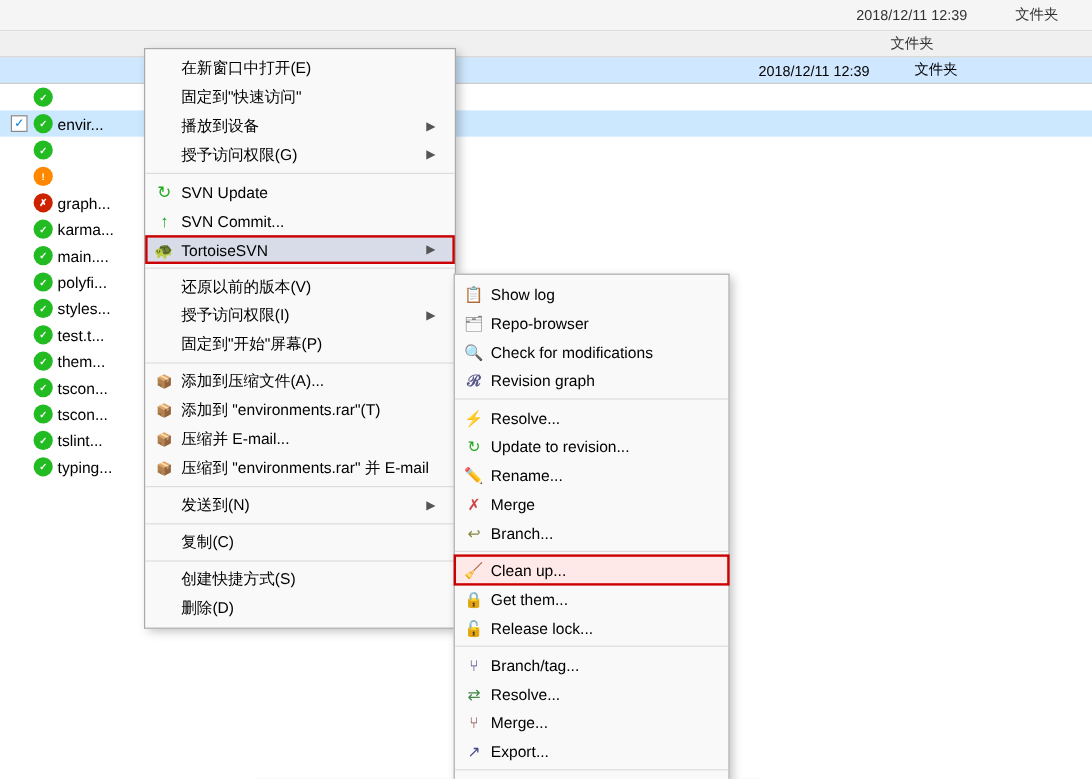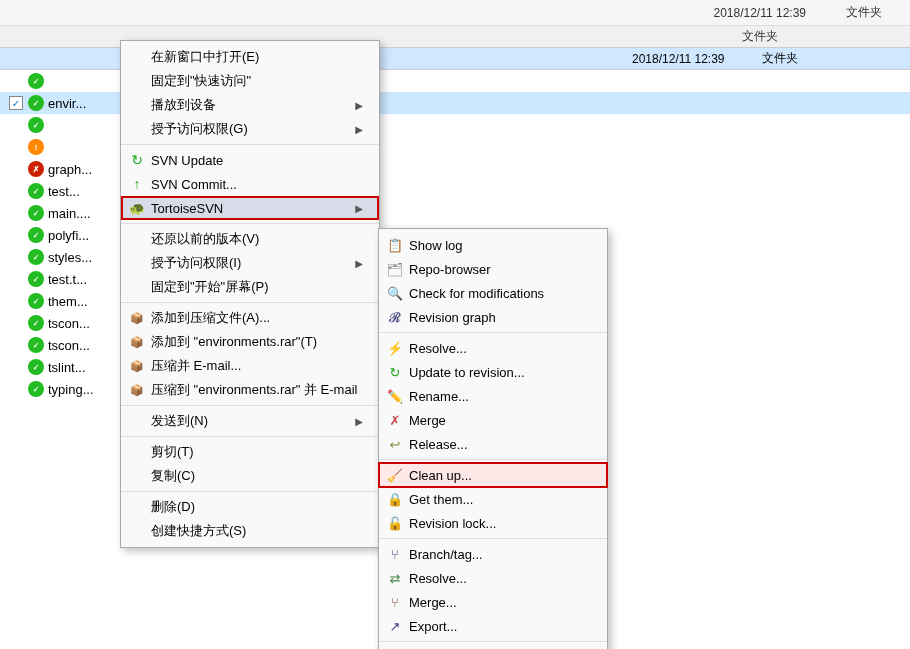--- a/index.html
+++ b/index.html
@@ -241,21 +241,21 @@
       <span class="svn-icon svn-red" style="font-size:8px; background:#cc2200;">✗</span>
     </div>
     <span class="file-name">graph...</span>
   </div>
 
   <div class="file-item" style="background:#fff;">
     <div style="width:20px;"></div>
     <div class="file-icon">
       <span class="svn-icon svn-green" style="font-size:8px;">✓</span>
     </div>
-    <span class="file-name">test...</span>
+    <span class="file-name">karma...</span>
   </div>
 
   <div class="file-item" style="background:#fff;">
     <div style="width:20px;"></div>
     <div class="file-icon">
       <span class="svn-icon svn-green" style="font-size:8px;">✓</span>
     </div>
     <span class="file-name">main....</span>
   </div>
 
@@ -394,33 +394,30 @@
   <div class="menu-separator"></div>
 
   <div class="menu-item">
     <span class="menu-item-text">发送到(N)</span>
     <span class="arrow">▶</span>
   </div>
 
   <div class="menu-separator"></div>
 
   <div class="menu-item">
-    <span class="menu-item-text">剪切(T)</span>
-  </div>
-  <div class="menu-item">
     <span class="menu-item-text">复制(C)</span>
   </div>
 
   <div class="menu-separator"></div>
 
   <div class="menu-item">
+    <span class="menu-item-text">创建快捷方式(S)</span>
+  </div>
+  <div class="menu-item">
     <span class="menu-item-text">删除(D)</span>
-  </div>
-  <div class="menu-item">
-    <span class="menu-item-text">创建快捷方式(S)</span>
   </div>
 
 </div>
 
 <div class="context-menu-sub">
 
   <div class="menu-item">
     <span class="menu-icon" style="color:#555; font-size:13px;">📋</span>
     <span class="menu-item-text">Show log</span>
   </div>
@@ -450,36 +447,36 @@
   <div class="menu-item">
     <span class="menu-icon" style="color:#448; font-size:13px;">✏️</span>
     <span class="menu-item-text">Rename...</span>
   </div>
   <div class="menu-item">
     <span class="menu-icon" style="color:#c44; font-size:13px;">✗</span>
     <span class="menu-item-text">Merge</span>
   </div>
   <div class="menu-item">
     <span class="menu-icon" style="color:#884; font-size:13px;">↩</span>
-    <span class="menu-item-text">Release...</span>
+    <span class="menu-item-text">Branch...</span>
   </div>
 
   <div class="menu-separator"></div>
 
   <div class="menu-item red-bordered-sub" style="background:#ffe8e8;">
     <span class="menu-icon" style="color:#a44; font-size:13px;">🧹</span>
     <span class="menu-item-text">Clean up...</span>
   </div>
   <div class="menu-item">
     <span class="menu-icon" style="color:#aa8; font-size:13px;">🔒</span>
     <span class="menu-item-text">Get them...</span>
   </div>
   <div class="menu-item">
     <span class="menu-icon" style="color:#aa8; font-size:13px;">🔓</span>
-    <span class="menu-item-text">Revision lock...</span>
+    <span class="menu-item-text">Release lock...</span>
   </div>
 
   <div class="menu-separator"></div>
 
   <div class="menu-item">
     <span class="menu-icon" style="color:#448; font-size:13px;">⑂</span>
     <span class="menu-item-text">Branch/tag...</span>
   </div>
   <div class="menu-item">
     <span class="menu-icon" style="color:#484; font-size:13px;">⇄</span>

